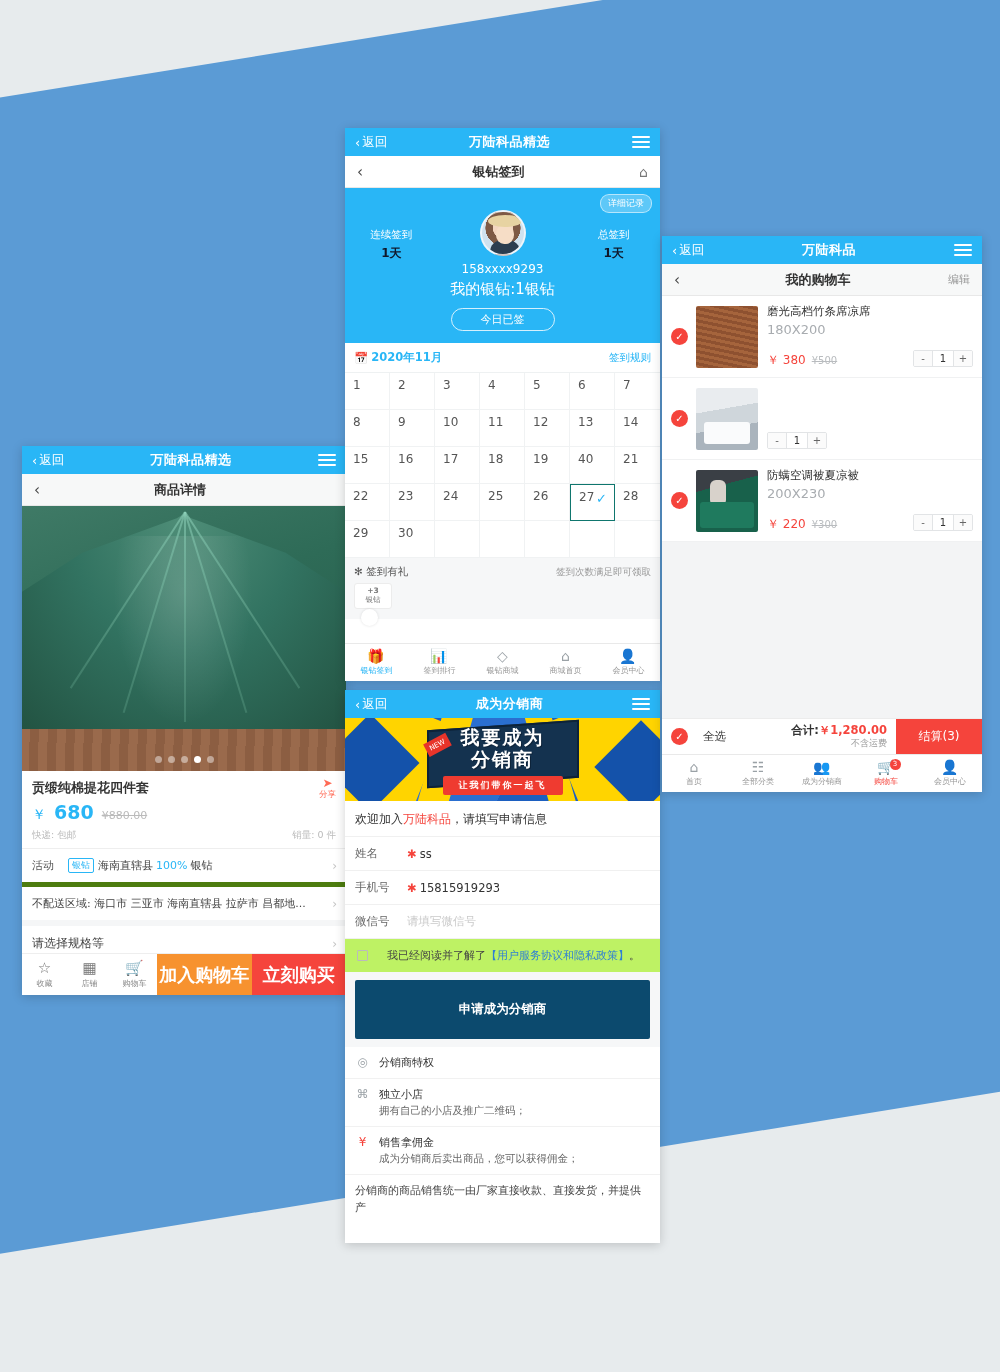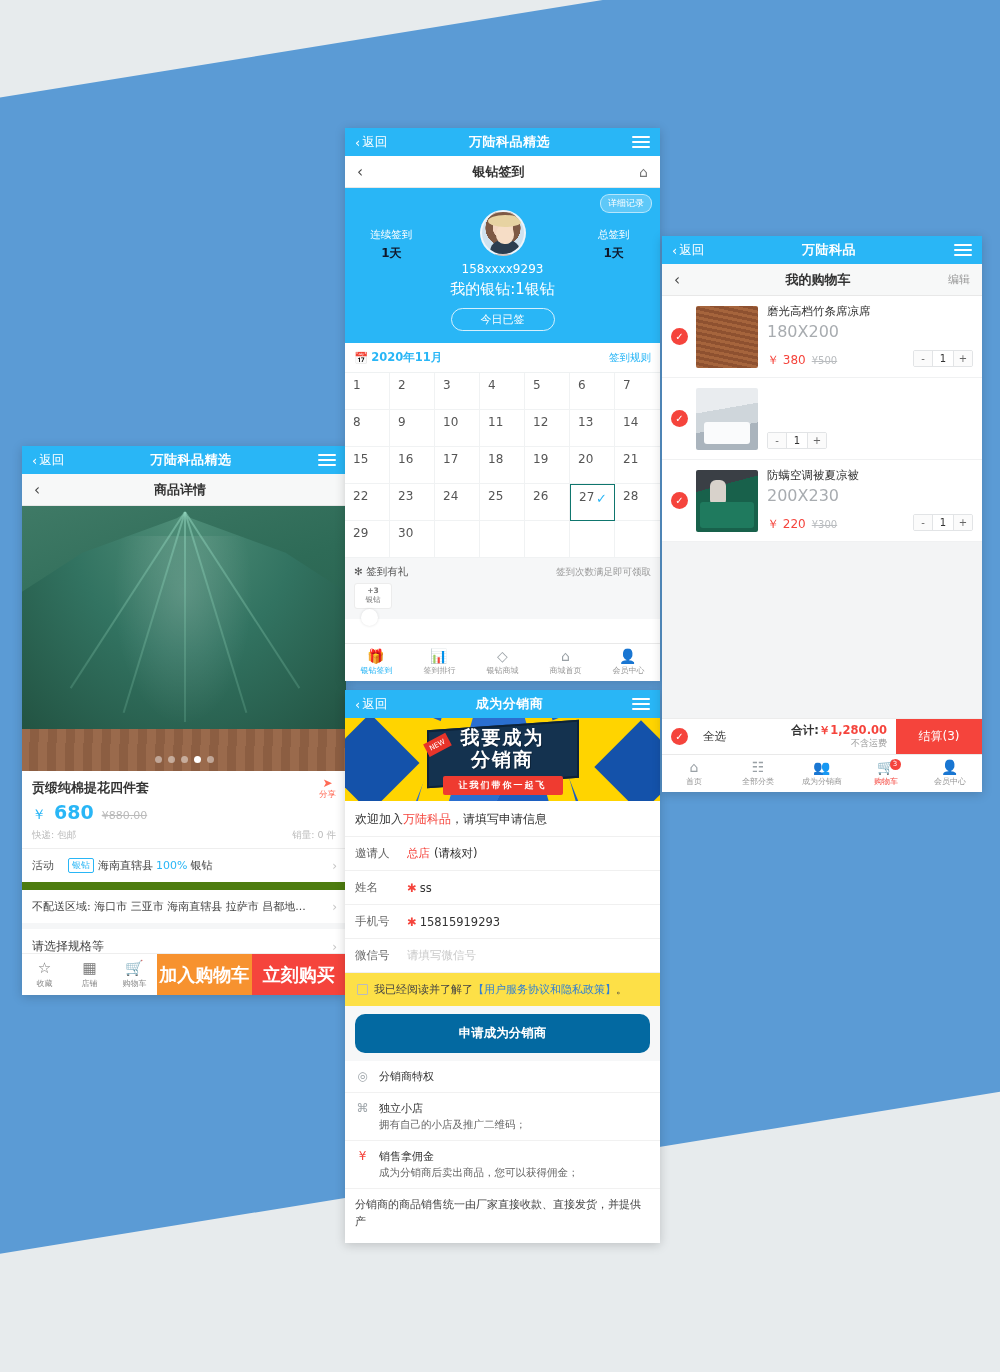--- a/index.html
+++ b/index.html
@@ -263,29 +263,29 @@
   .frow {
     display:flex; align-items:center; min-height:34px; padding: 0 10px;
     border-bottom:1px solid #f0f0f0; font-size:11.5px;
   }
   .frow .flabel { width: 52px; color:#666; }
   .frow .fval { color:#333; }
   .frow .fval.red { color:#f5443c; }
   .frow .ph { color:#c9c9c9; }
   .req { color:#f5443c; margin-right:3px; }
   .agree {
-    display:flex; align-items:center; gap:6px; padding: 9px 12px; font-size:11px; color:#444;
-    background:#fde047;
+    display:flex; align-items:center; gap:19px; padding: 9px 12px; font-size:11px; color:#444;
+    background:#bef264;
   }
   .agree .box { width:11px;height:11px;border:1px solid #bbb; border-radius:1px; }
   .agree a { color:#2f7fd4; text-decoration:none; }
   .apply-wrap { background:#f6f7f8; padding: 8px 10px; }
   .apply-btn {
-    display:block; width:100%; background:#0369a1; color:#fff; border:none;
-    font-size:12.5px; font-weight:bold; padding: 11px 0; border-radius:10px;
+    display:block; width:100%; background:#0c4a6e; color:#fff; border:none;
+    font-size:12.5px; font-weight:bold; padding: 21px 0; border-radius:2px;
     font-family: inherit;
   }
   .priv {
     display:flex; gap:9px; align-items:flex-start; padding: 8px 10px;
     border-bottom:1px solid #f1f1f1; font-size:11px;
   }
   .priv .pic { width:15px; text-align:center; color:#9aa1a6; font-size:12px; flex:none; }
   .priv .pic.red { color:#f5443c; }
   .priv .ptxt .h { color:#333; font-size:11px; }
   .priv .ptxt .d { color:#666; font-size:10.5px; margin-top:2px; }
@@ -305,21 +305,21 @@
   }
   .thumb { width: 62px; height: 62px; flex:none; margin-right: 9px; overflow:hidden; border-radius:2px;}
   .t-mat { background: repeating-linear-gradient(12deg,#a5643c 0 3px,#8e5130 3px 6px); height:100%;}
   .t-quilt { background: linear-gradient(170deg,#e9ecef 0 35%,#cfd6db 35% 62%,#aab4bd 62% 100%); height:100%; position:relative;}
   .t-quilt:after{content:"";position:absolute;left:8px;bottom:6px;width:46px;height:22px;background:#fafbfc;border-radius:3px;}
   .t-green { background: linear-gradient(165deg,#3a3f45 0 28%,#18614b 28% 100%); height:100%; position:relative;}
   .t-green:after{content:"";position:absolute;left:4px;bottom:4px;width:54px;height:26px;background:#1f7a5e;border-radius:3px;}
   .t-green:before{content:"";position:absolute;left:14px;top:10px;width:16px;height:26px;background:#d8d2cb;border-radius:6px;}
   .c-body { flex:1; min-width:0; align-self:stretch; display:flex; flex-direction:column; }
   .c-name { font-size:11.5px; color:#333; }
-  .c-spec { font-size:16px; color:#a8acb0; margin-top:3px; }
+  .c-spec { font-size:13px; color:#a8acb0; margin-top:3px; }
   .c-price { margin-top:auto; display:flex; align-items:baseline; gap:6px; }
   .c-price .p { color:#f5443c; font-size:12px; }
   .c-price .o { color:#b9bcbf; font-size:10px; text-decoration: line-through; }
   .stepper {
     display:flex; align-self:flex-end; border:1px solid #e2e4e6; border-radius:2px;
     font-size:10px; color:#666; overflow:hidden; margin-bottom: 2px;
   }
   .stepper div { padding: 2px 0; width: 18px; text-align:center; background:#fbfbfb; }
   .stepper div.num { background:#fff; border-left:1px solid #e2e4e6; border-right:1px solid #e2e4e6; width:22px; color:#333;}
   .cart-bottom {
@@ -401,21 +401,21 @@
 
   <div class="row-line">
     <span class="label">活动</span>
     <span class="tag-silver">银钻</span>
     <span>海南直辖县</span>
     <span class="blue-txt" style="margin:0 3px">100%</span>
     <span>银钻</span>
     <span class="arrow">›</span>
   </div>
 
-  <div class="row-line" style="border-top:8px solid #4d7c0f">
+  <div class="row-line" style="border-top:5px solid #4d7c0f">
     <span class="nodeliver">不配送区域: 海口市 三亚市 海南直辖县 拉萨市 昌都地...</span>
     <span class="arrow">›</span>
   </div>
 
   <div class="row-line" style="border-top:6px solid #f5f6f7">
     <span style="font-size:12px">请选择规格等</span>
     <span class="arrow">›</span>
   </div>
 
   <div class="prod-actions">
@@ -496,21 +496,21 @@
       <div class="cal-cell">10</div>
       <div class="cal-cell">11</div>
       <div class="cal-cell">12</div>
       <div class="cal-cell">13</div>
       <div class="cal-cell">14</div>
       <div class="cal-cell">15</div>
       <div class="cal-cell">16</div>
       <div class="cal-cell">17</div>
       <div class="cal-cell">18</div>
       <div class="cal-cell">19</div>
-      <div class="cal-cell">20</div>
+      <div class="cal-cell">40</div>
       <div class="cal-cell">21</div>
       <div class="cal-cell">22</div>
       <div class="cal-cell">23</div>
       <div class="cal-cell">24</div>
       <div class="cal-cell">25</div>
       <div class="cal-cell">26</div>
       <div class="cal-cell today">27<span class="tick">✓</span></div>
       <div class="cal-cell">28</div>
       <div class="cal-cell">29</div>
       <div class="cal-cell">30</div>
@@ -585,25 +585,20 @@
     </div>
     <div class="new">NEW</div>
     <div class="ribbon">让我们带你一起飞</div>
   </div>
 
   <div class="welcome">
     <span>欢迎加入</span><span class="brand">万陆科品</span><span>，请填写申请信息</span>
   </div>
 
   <div id="dist-fields">
-      <div class="frow">
-        <span class="flabel">邀请人</span>
-        <span class="fval red">总店</span>
-        <span style="margin-left: 4px; color: rgb(51, 51, 51);">(请核对)</span>
-      </div>
       <div class="frow">
         <span class="flabel">姓名</span>
         <span class="req">✱</span>
         <span class="fval">ss</span>
       </div>
       <div class="frow">
         <span class="flabel">手机号</span>
         <span class="req">✱</span>
         <span class="fval">15815919293</span>
       </div>

